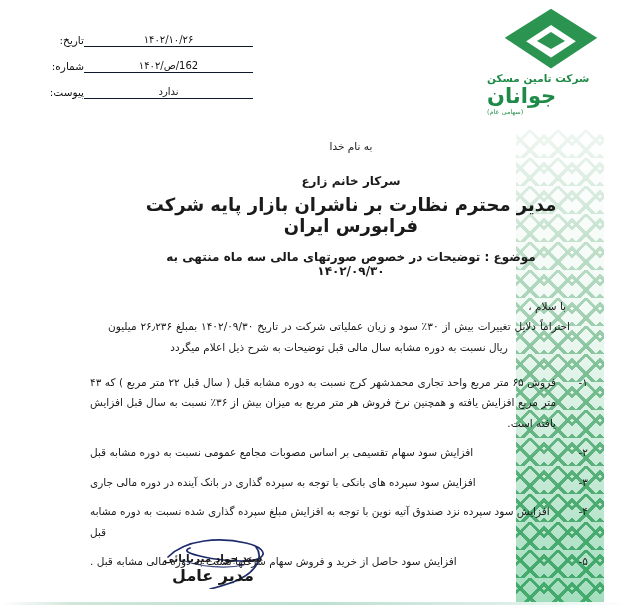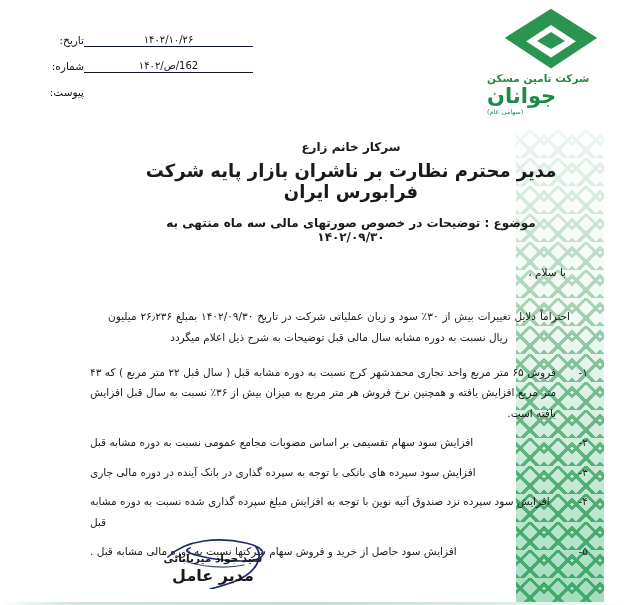--- a/index.html
+++ b/index.html
@@ -154,21 +154,21 @@
   }
   #subject-line {
     font-size: 12px;
     font-weight: bold;
     text-align: center;
     width: 430px;
     margin: 0 30px 22px 0;
   }
   #salutation {
     font-size: 10.5px;
-    margin: 0 30px 28px 0;
+    margin: 0 30px 4px 0;
     text-align: right;
     width: 460px;
   }
   #intro-paragraph {
     font-size: 10.5px;
     line-height: 2.0;
     text-align: justify;
     text-align-last: center;
     width: 462px;
     margin: 0 26px 14px 0;
@@ -281,25 +281,27 @@
   <div class="meta-row">
     <span class="meta-label">تاریخ:</span>
     <span class="meta-value">۱۴۰۲/۱۰/۲۶</span>
   </div>
   <div class="meta-row">
     <span class="meta-label">شماره:</span>
     <span class="meta-value">162/ص/۱۴۰۲</span>
   </div>
   <div class="meta-row">
     <span class="meta-label">پیوست:</span>
+    <span class="meta-value">ندارد</span>
   </div>
 </div>
 
 <div id="letter-body">
 
+  <div id="invocation">به نام خدا</div>
 
   <div id="recipient-name">سرکار خانم زارع</div>
 
   <div id="recipient-title">مدیر محترم نظارت بر ناشران بازار پایه شرکت فرابورس ایران</div>
 
   <div id="subject-line">موضوع : توضیحات در خصوص صورتهای مالی سه ماه منتهی به ۱۴۰۲/۰۹/۳۰</div>
 
   <div id="salutation">با سلام ،</div>
 
   <div id="intro-paragraph">احتراماً دلایل تغییرات بیش از ۳۰٪ سود و زیان عملیاتی شرکت در تاریخ ۱۴۰۲/۰۹/۳۰ بمبلغ ۲۶٫۲۳۶ میلیون ریال نسبت به دوره مشابه سال مالی قبل توضیحات به شرح ذیل اعلام میگردد</div>

